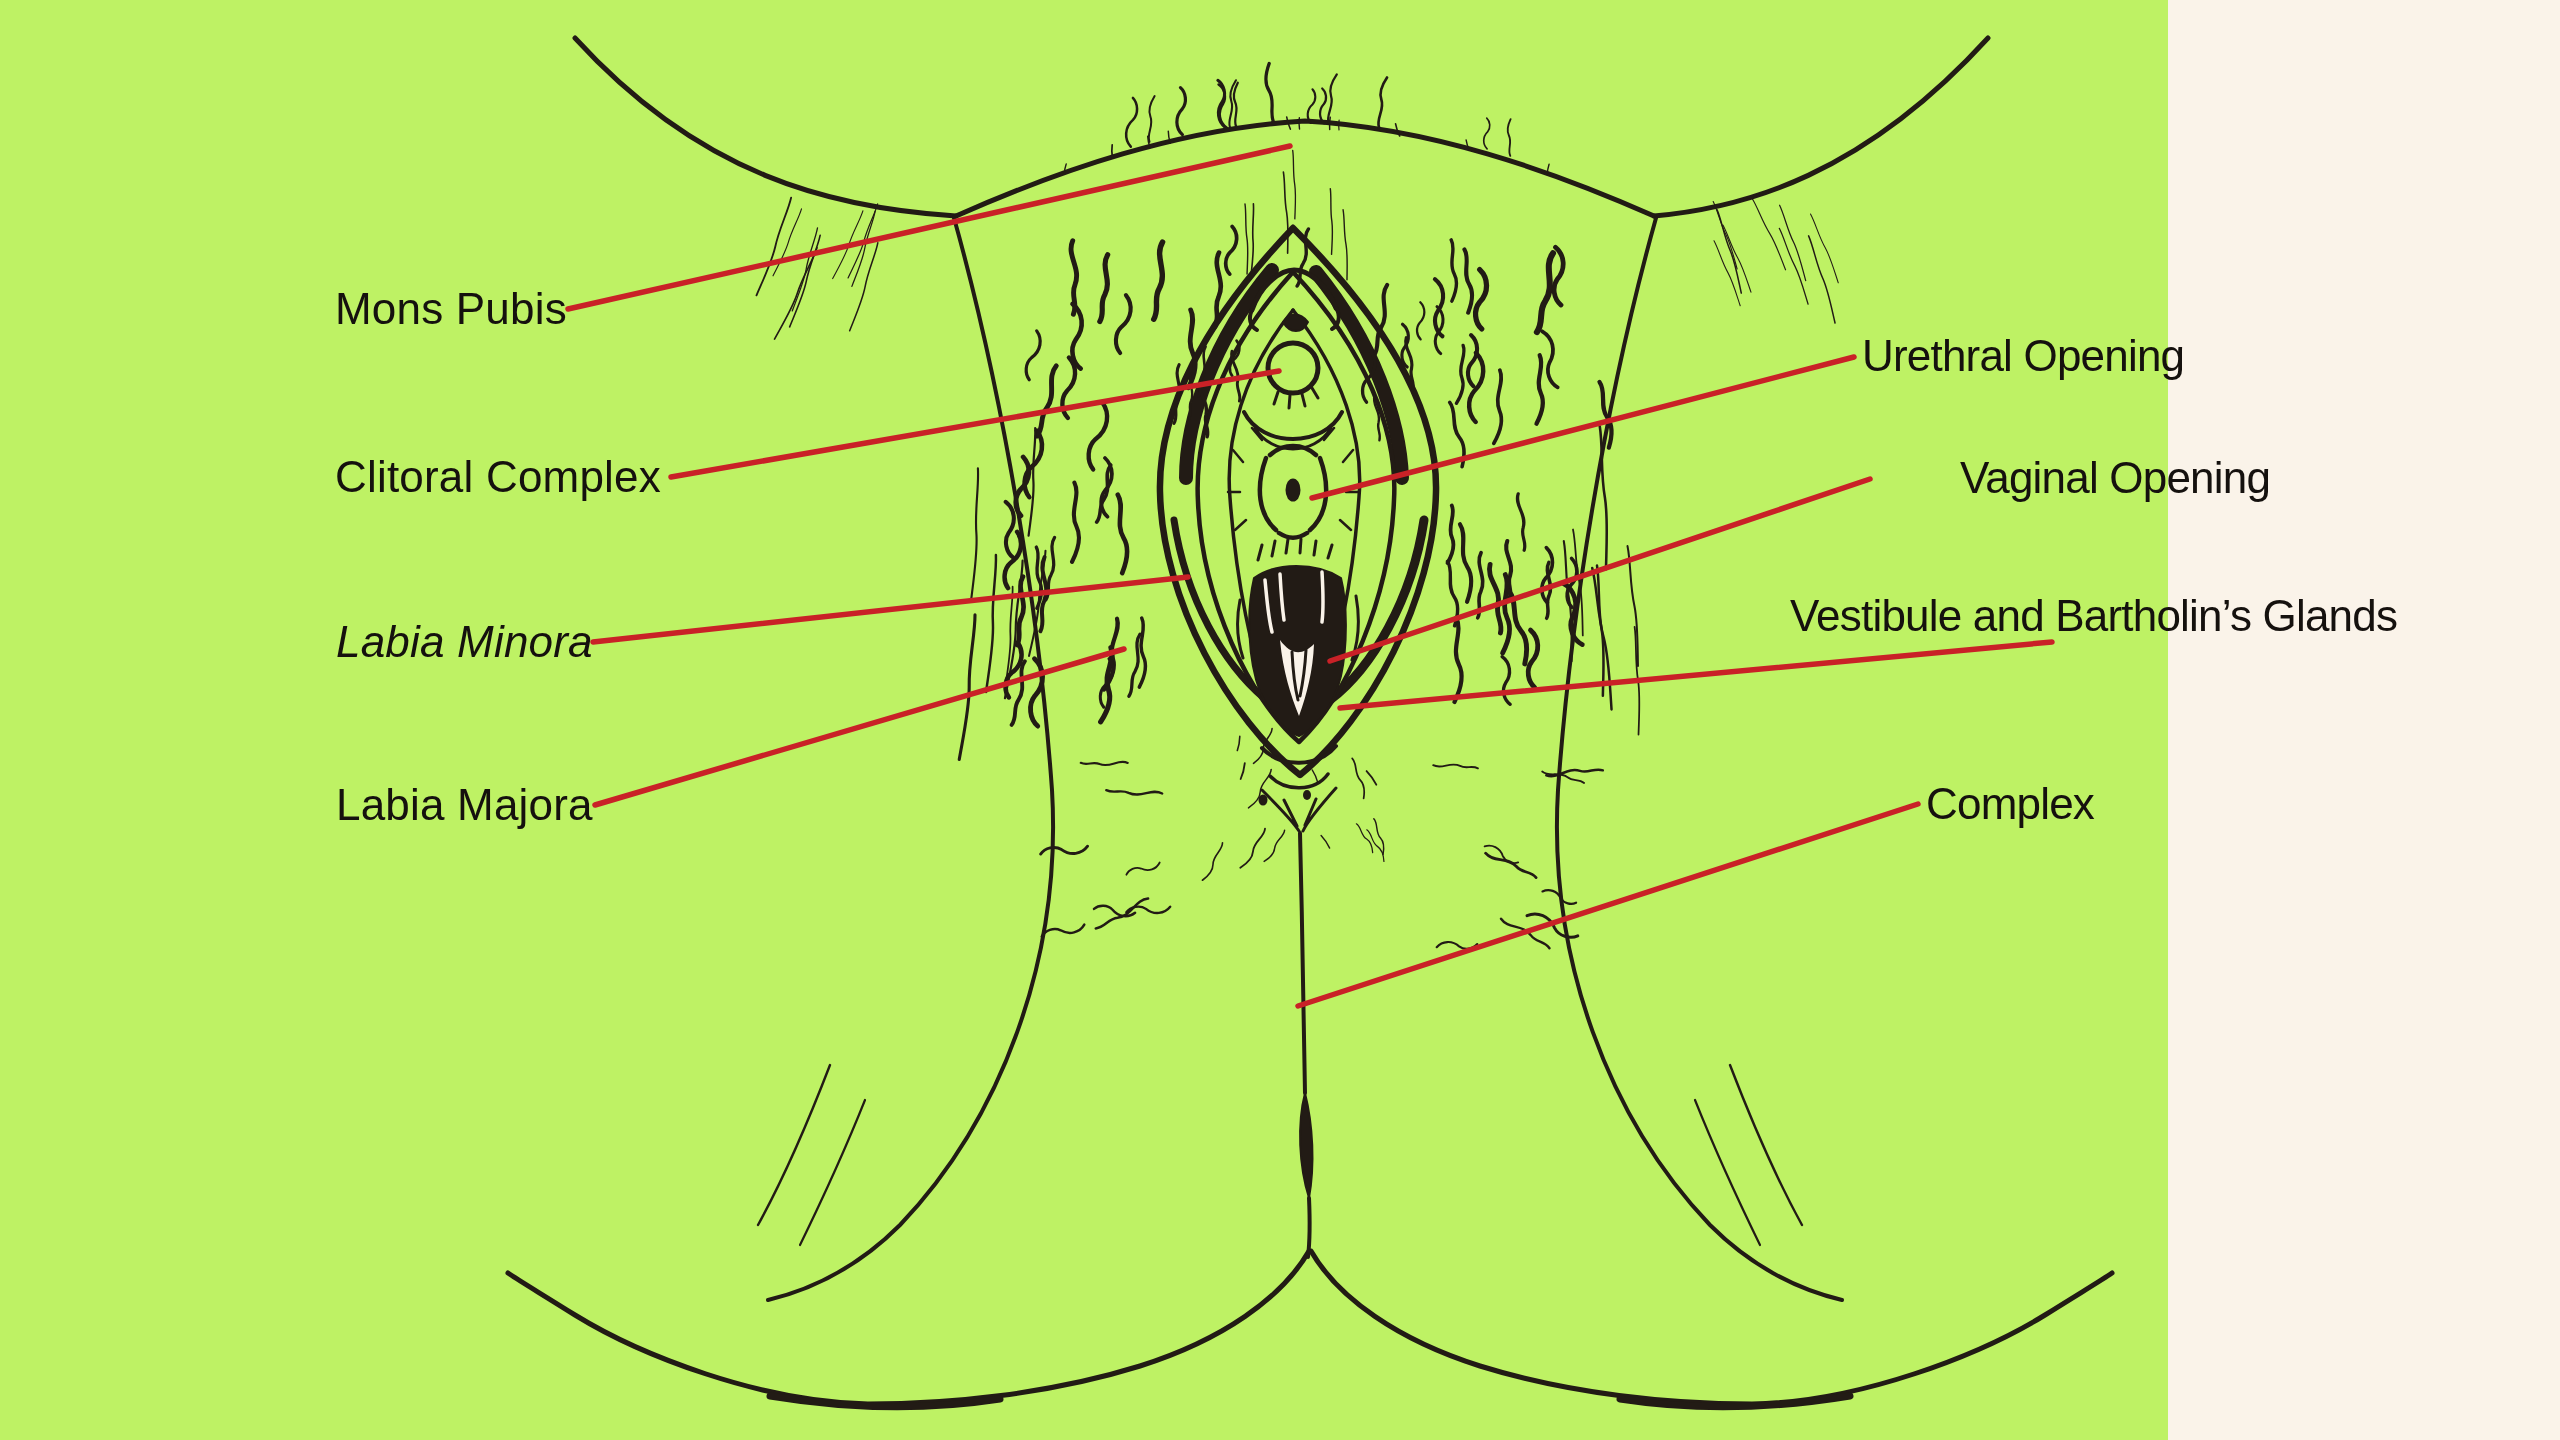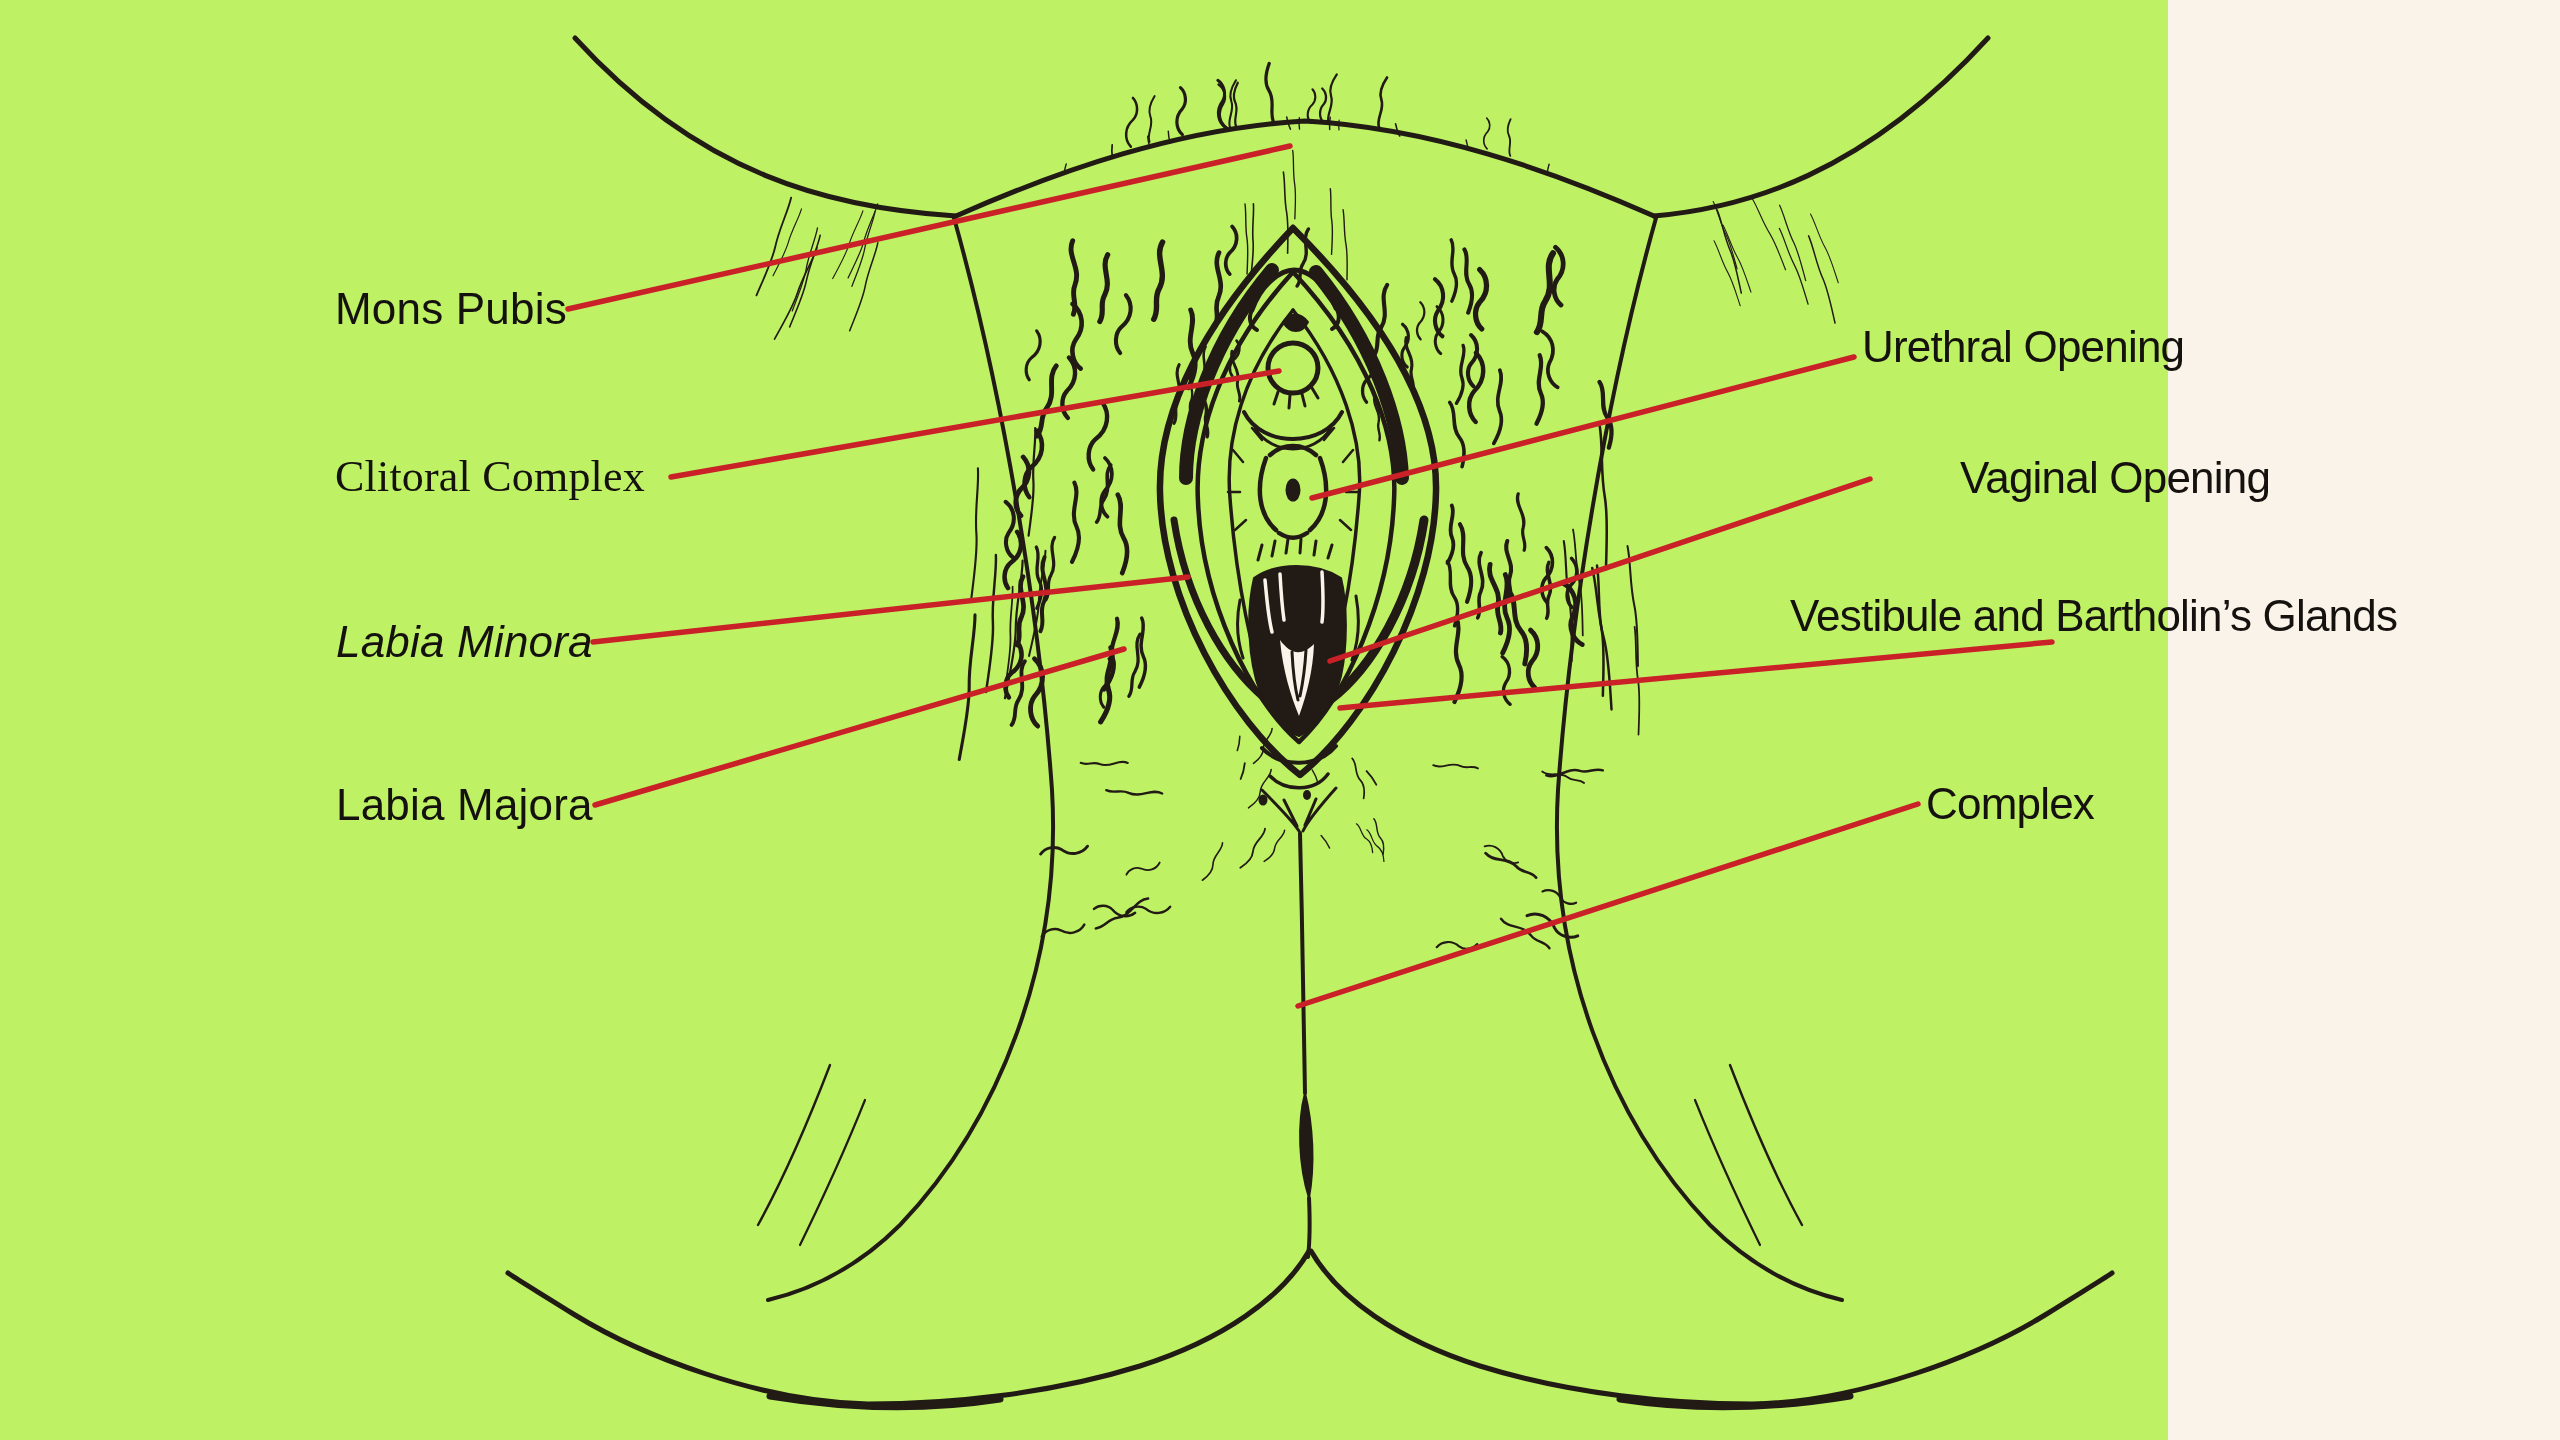--- a/index.html
+++ b/index.html
@@ -10,24 +10,24 @@
     position:absolute;
     transform:translateY(-50%);
     font-size:44px;
     line-height:1;
     color:#15110e;
     white-space:nowrap;
     letter-spacing:0.2px;
   }
   .lbl.cond{letter-spacing:-0.8px;}
   #lbl-mons      {left:335px;  top:309px;}
-  #lbl-clitoral  {left:335px;  top:477px;font-family:Liberation Serif, serif;}
+  #lbl-clitoral  {left:335px;  top:477px;}
   #lbl-minora    {left:336px;  top:642px;font-style:italic;}
   #lbl-majora    {left:336px;  top:805px;}
-  #lbl-urethral  {left:1862px; top:347px;text-align:center;}
+  #lbl-urethral  {left:1862px; top:356px;text-align:center;}
   #lbl-vaginal   {left:1960px; top:478px;}
   #lbl-vestibule {left:1790px; top:616px;}
   #lbl-perineum  {left:1926px; top:804px;}
 </style>
 </head>
 <body>
 
 <div class="stage">
 
   <svg viewBox="0 0 2560 1440" aria-hidden="true">

